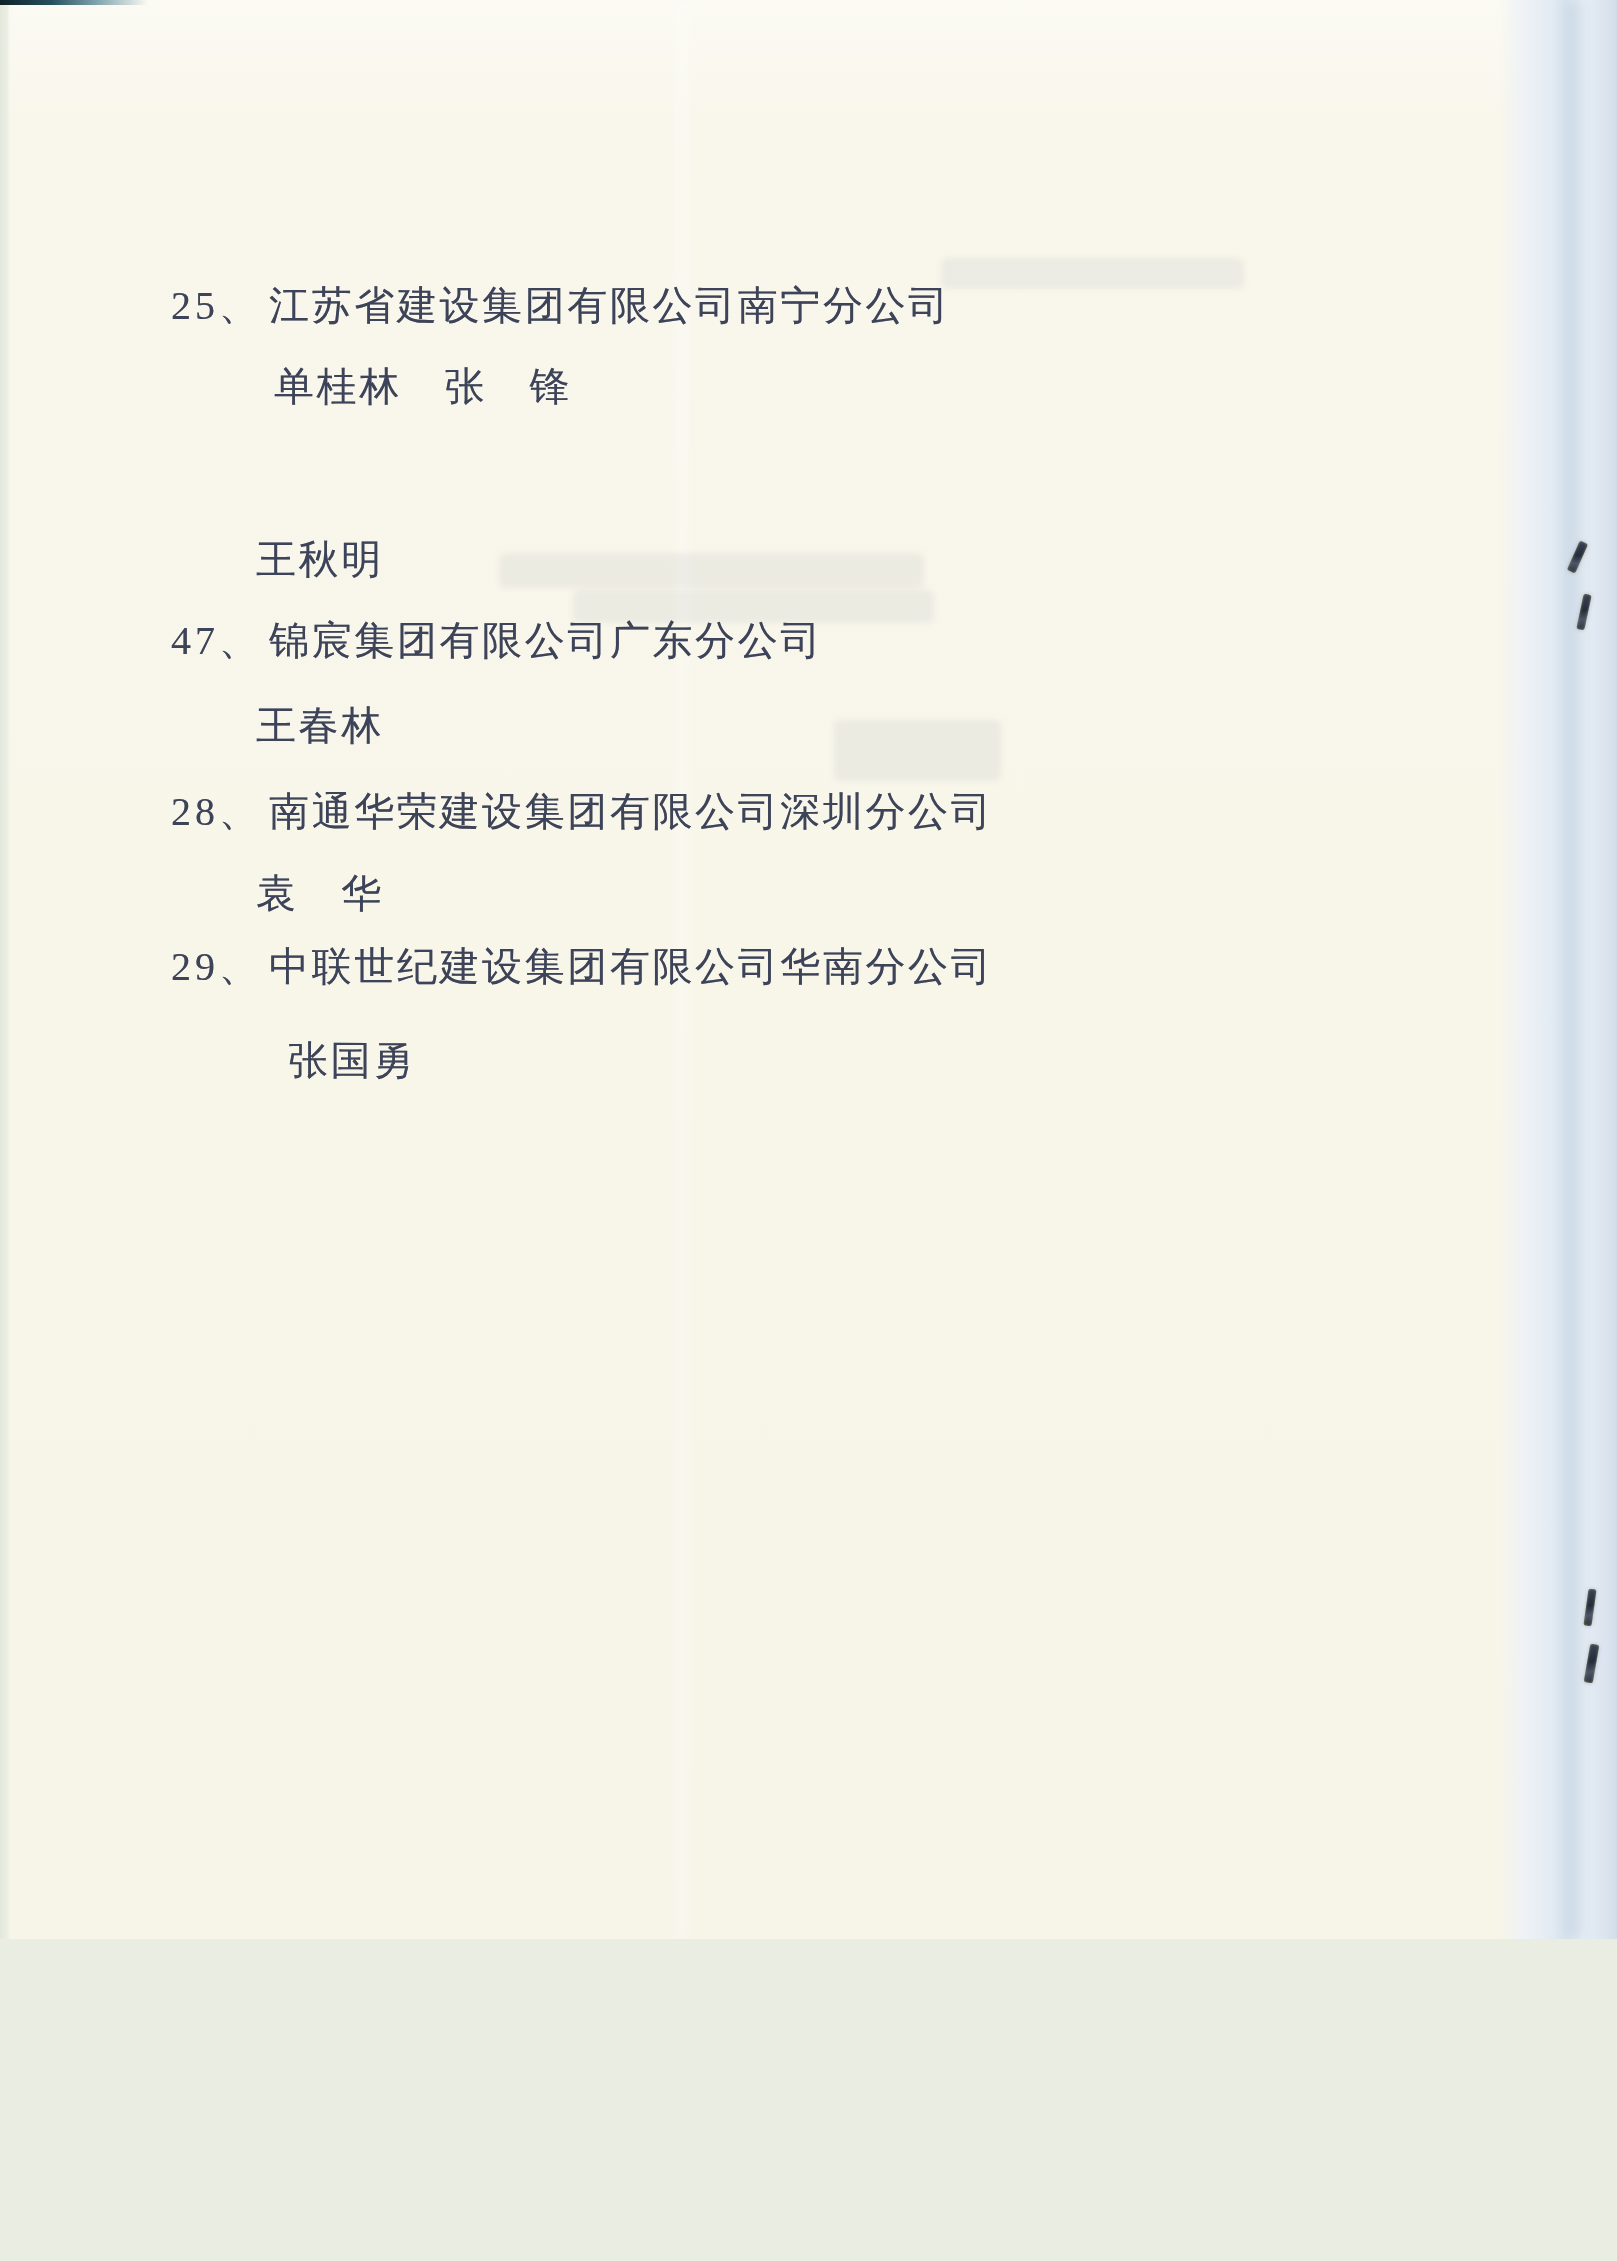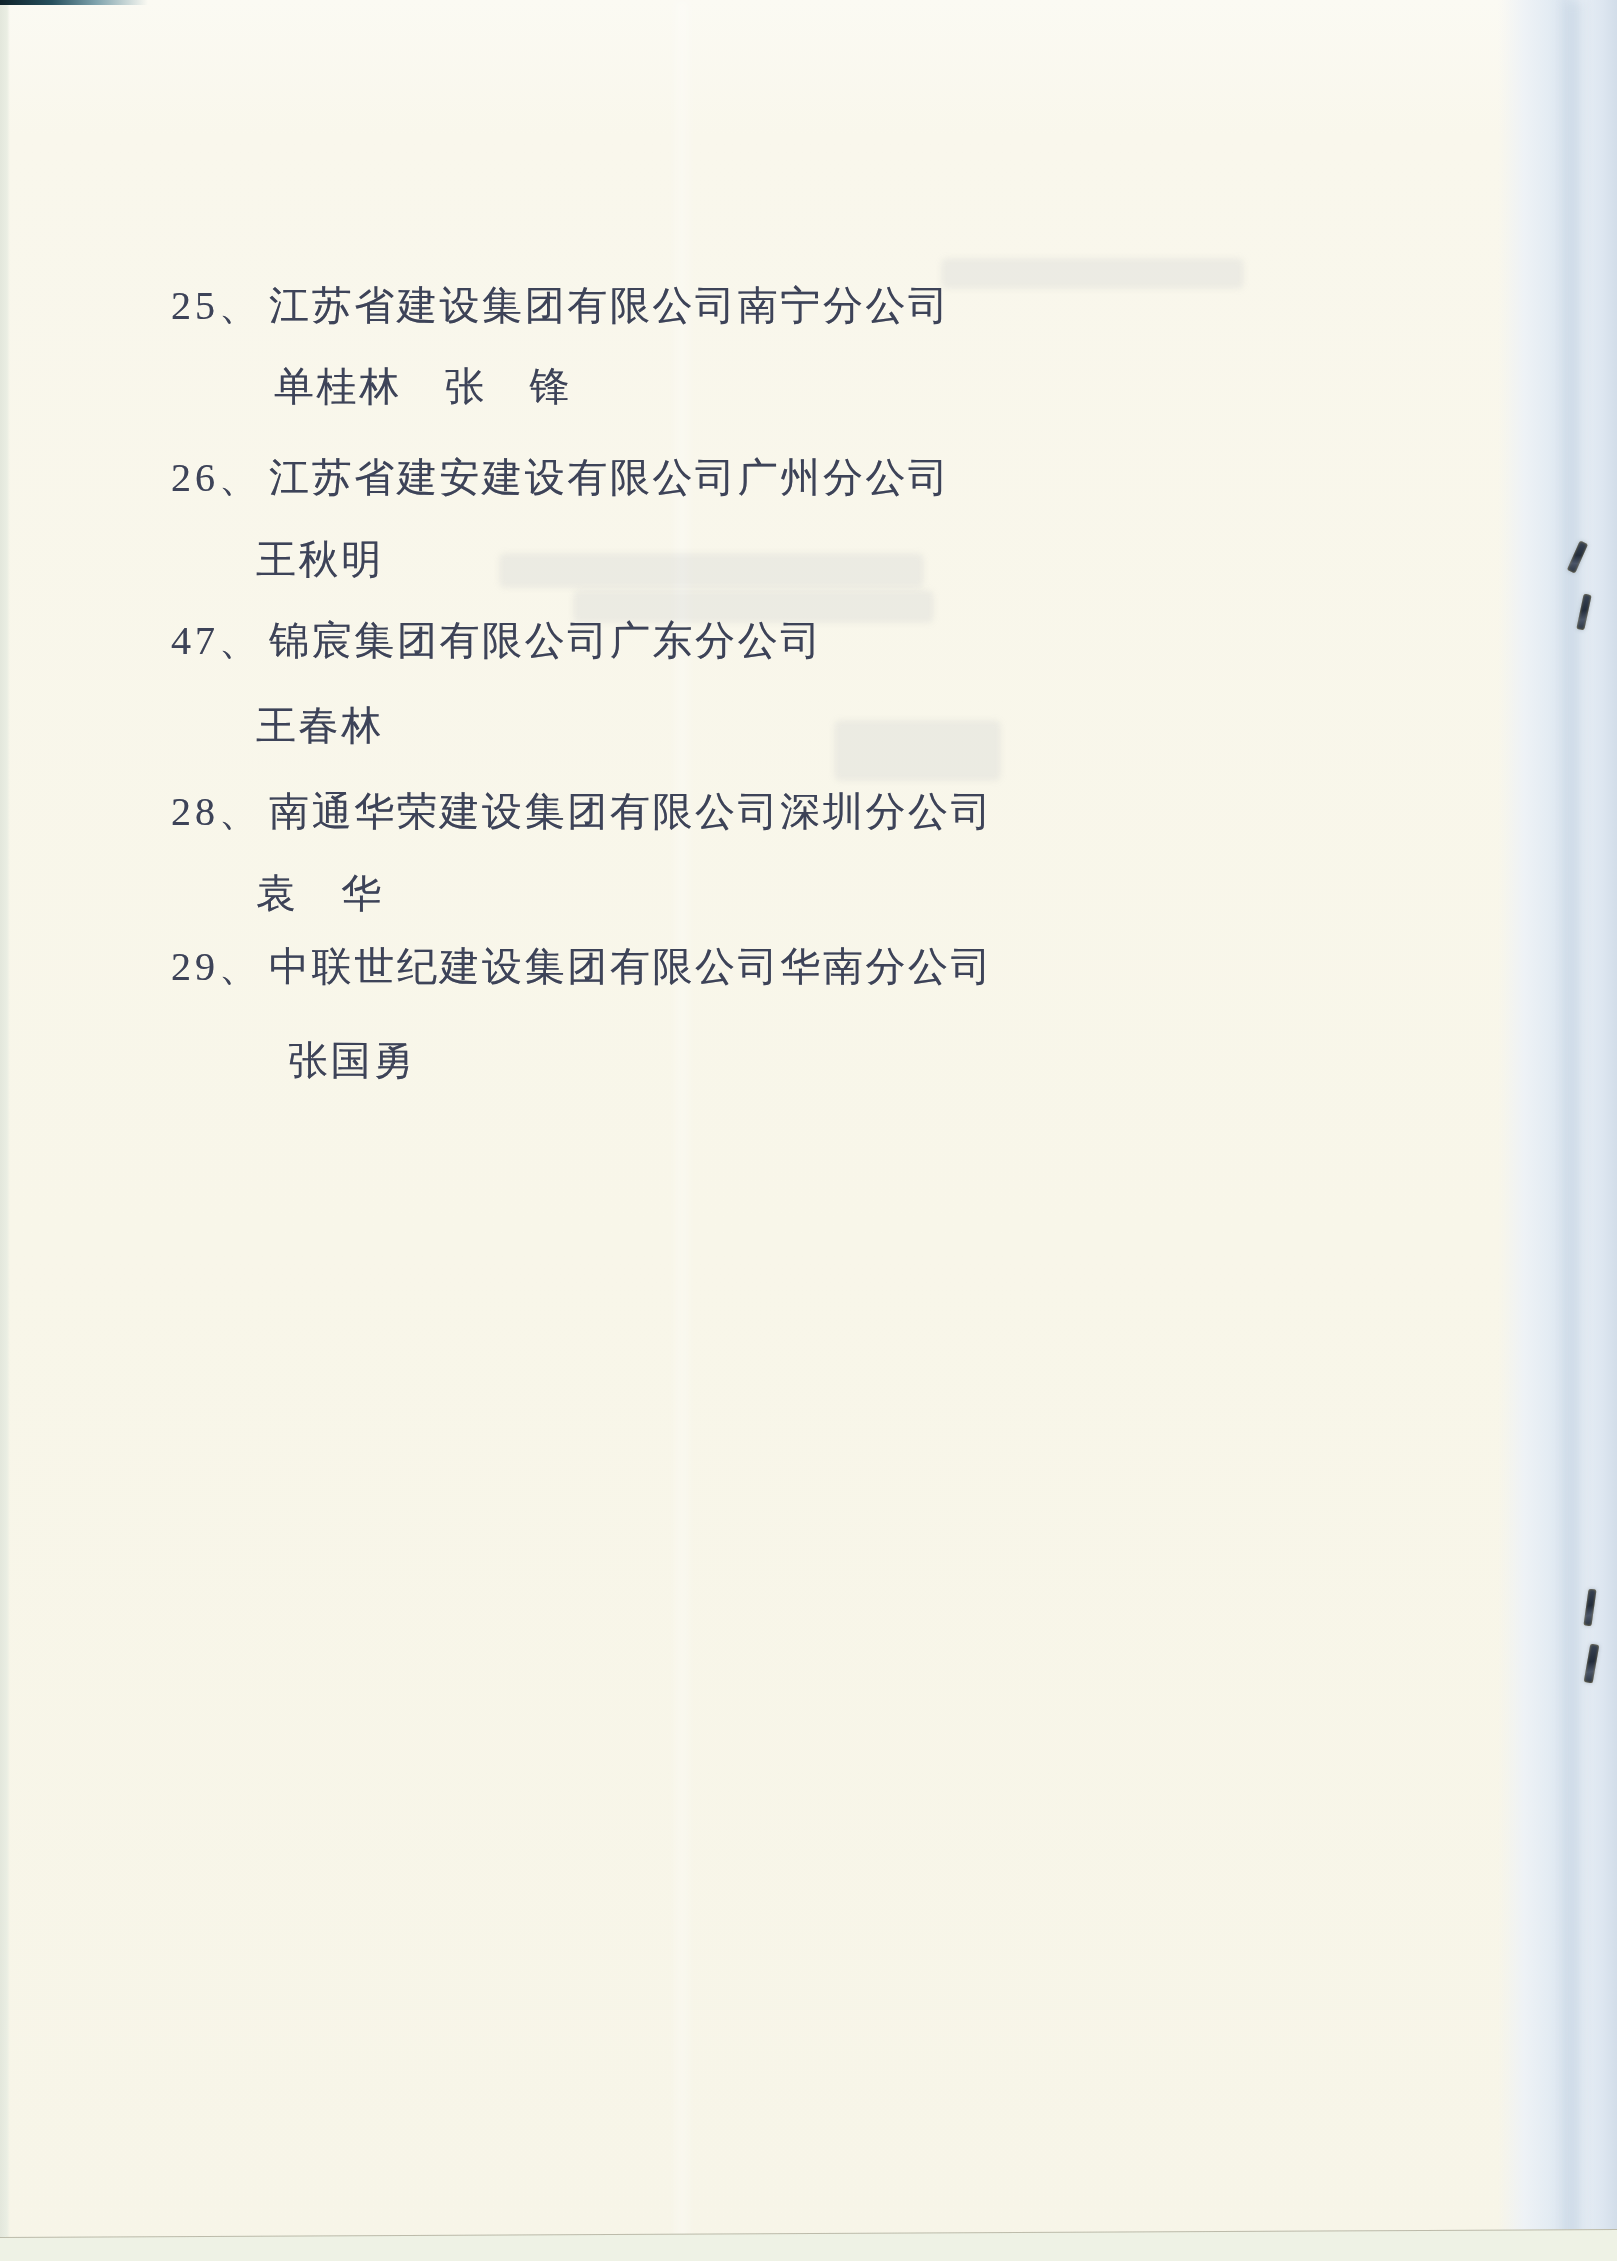--- a/index.html
+++ b/index.html
@@ -3,21 +3,21 @@
 <meta charset="utf-8">
 <style>
   html, body {
     margin: 0;
     padding: 0;
     background: #e9ede2;
   }
   #canvas {
     position: relative;
     width: 1617px;
-    height: 2261px;
+    height: 1939px;
     overflow: hidden;
     background: linear-gradient(180deg, #fbfaf3 0%, #f9f7ec 6%, #f8f6e9 55%, #f7f5e8 100%);
     font-family: "Liberation Serif", "DejaVu Serif", serif;
   }
   
   .line {
     position: absolute;
     white-space: pre;
     color: #3d4358;
     font-size: 40px;
@@ -98,21 +98,20 @@
 
   <div class="streak" style="left:675px; width:14px;"></div>
   <div class="ghost" style="left:941px; top:258px; width:303px; height:31px;"></div>
   <div class="ghost" style="left:499px;  top:553px; width:425px; height:35px;"></div>
   <div class="ghost" style="left:573px;  top:590px; width:361px; height:33px;"></div>
   <div class="ghost" style="left:834px; top:720px; width:167px; height:61px;"></div>
 
   <div class="line" style="left:171px; top:283px;"><span class="num">25、</span><span>江苏省建设集团有限公司南宁分公司</span></div>
   <div class="line" style="left:274px; top:367px;font-family:Liberation Mono, monospace;">单桂林　张　锋</div>
 
-  <div class="line" style="left:171px; top:455px;"><span class="num">26、</span><span>江苏省建安建设有限公司广州分公司</span></div>
   <div class="line" style="left:256px; top:537px;">王秋明</div>
 
   <div class="line" style="left:171px; top:618px;"><span class="num">47、</span><span>锦宸集团有限公司广东分公司</span></div>
   <div class="line" style="left:256px; top:703px;">王春林</div>
 
   <div class="line" style="left:171px; top:789px;"><span class="num">28、</span><span>南通华荣建设集团有限公司深圳分公司</span></div>
   <div class="line" style="left:256px; top:871px;text-align:right;">袁　华</div>
 
   <div class="line" style="left:171px; top:944px;"><span class="num">29、</span><span>中联世纪建设集团有限公司华南分公司</span></div>
   <div class="line" style="left:256px; top:1038px;margin-left:32px;">张国勇</div>

